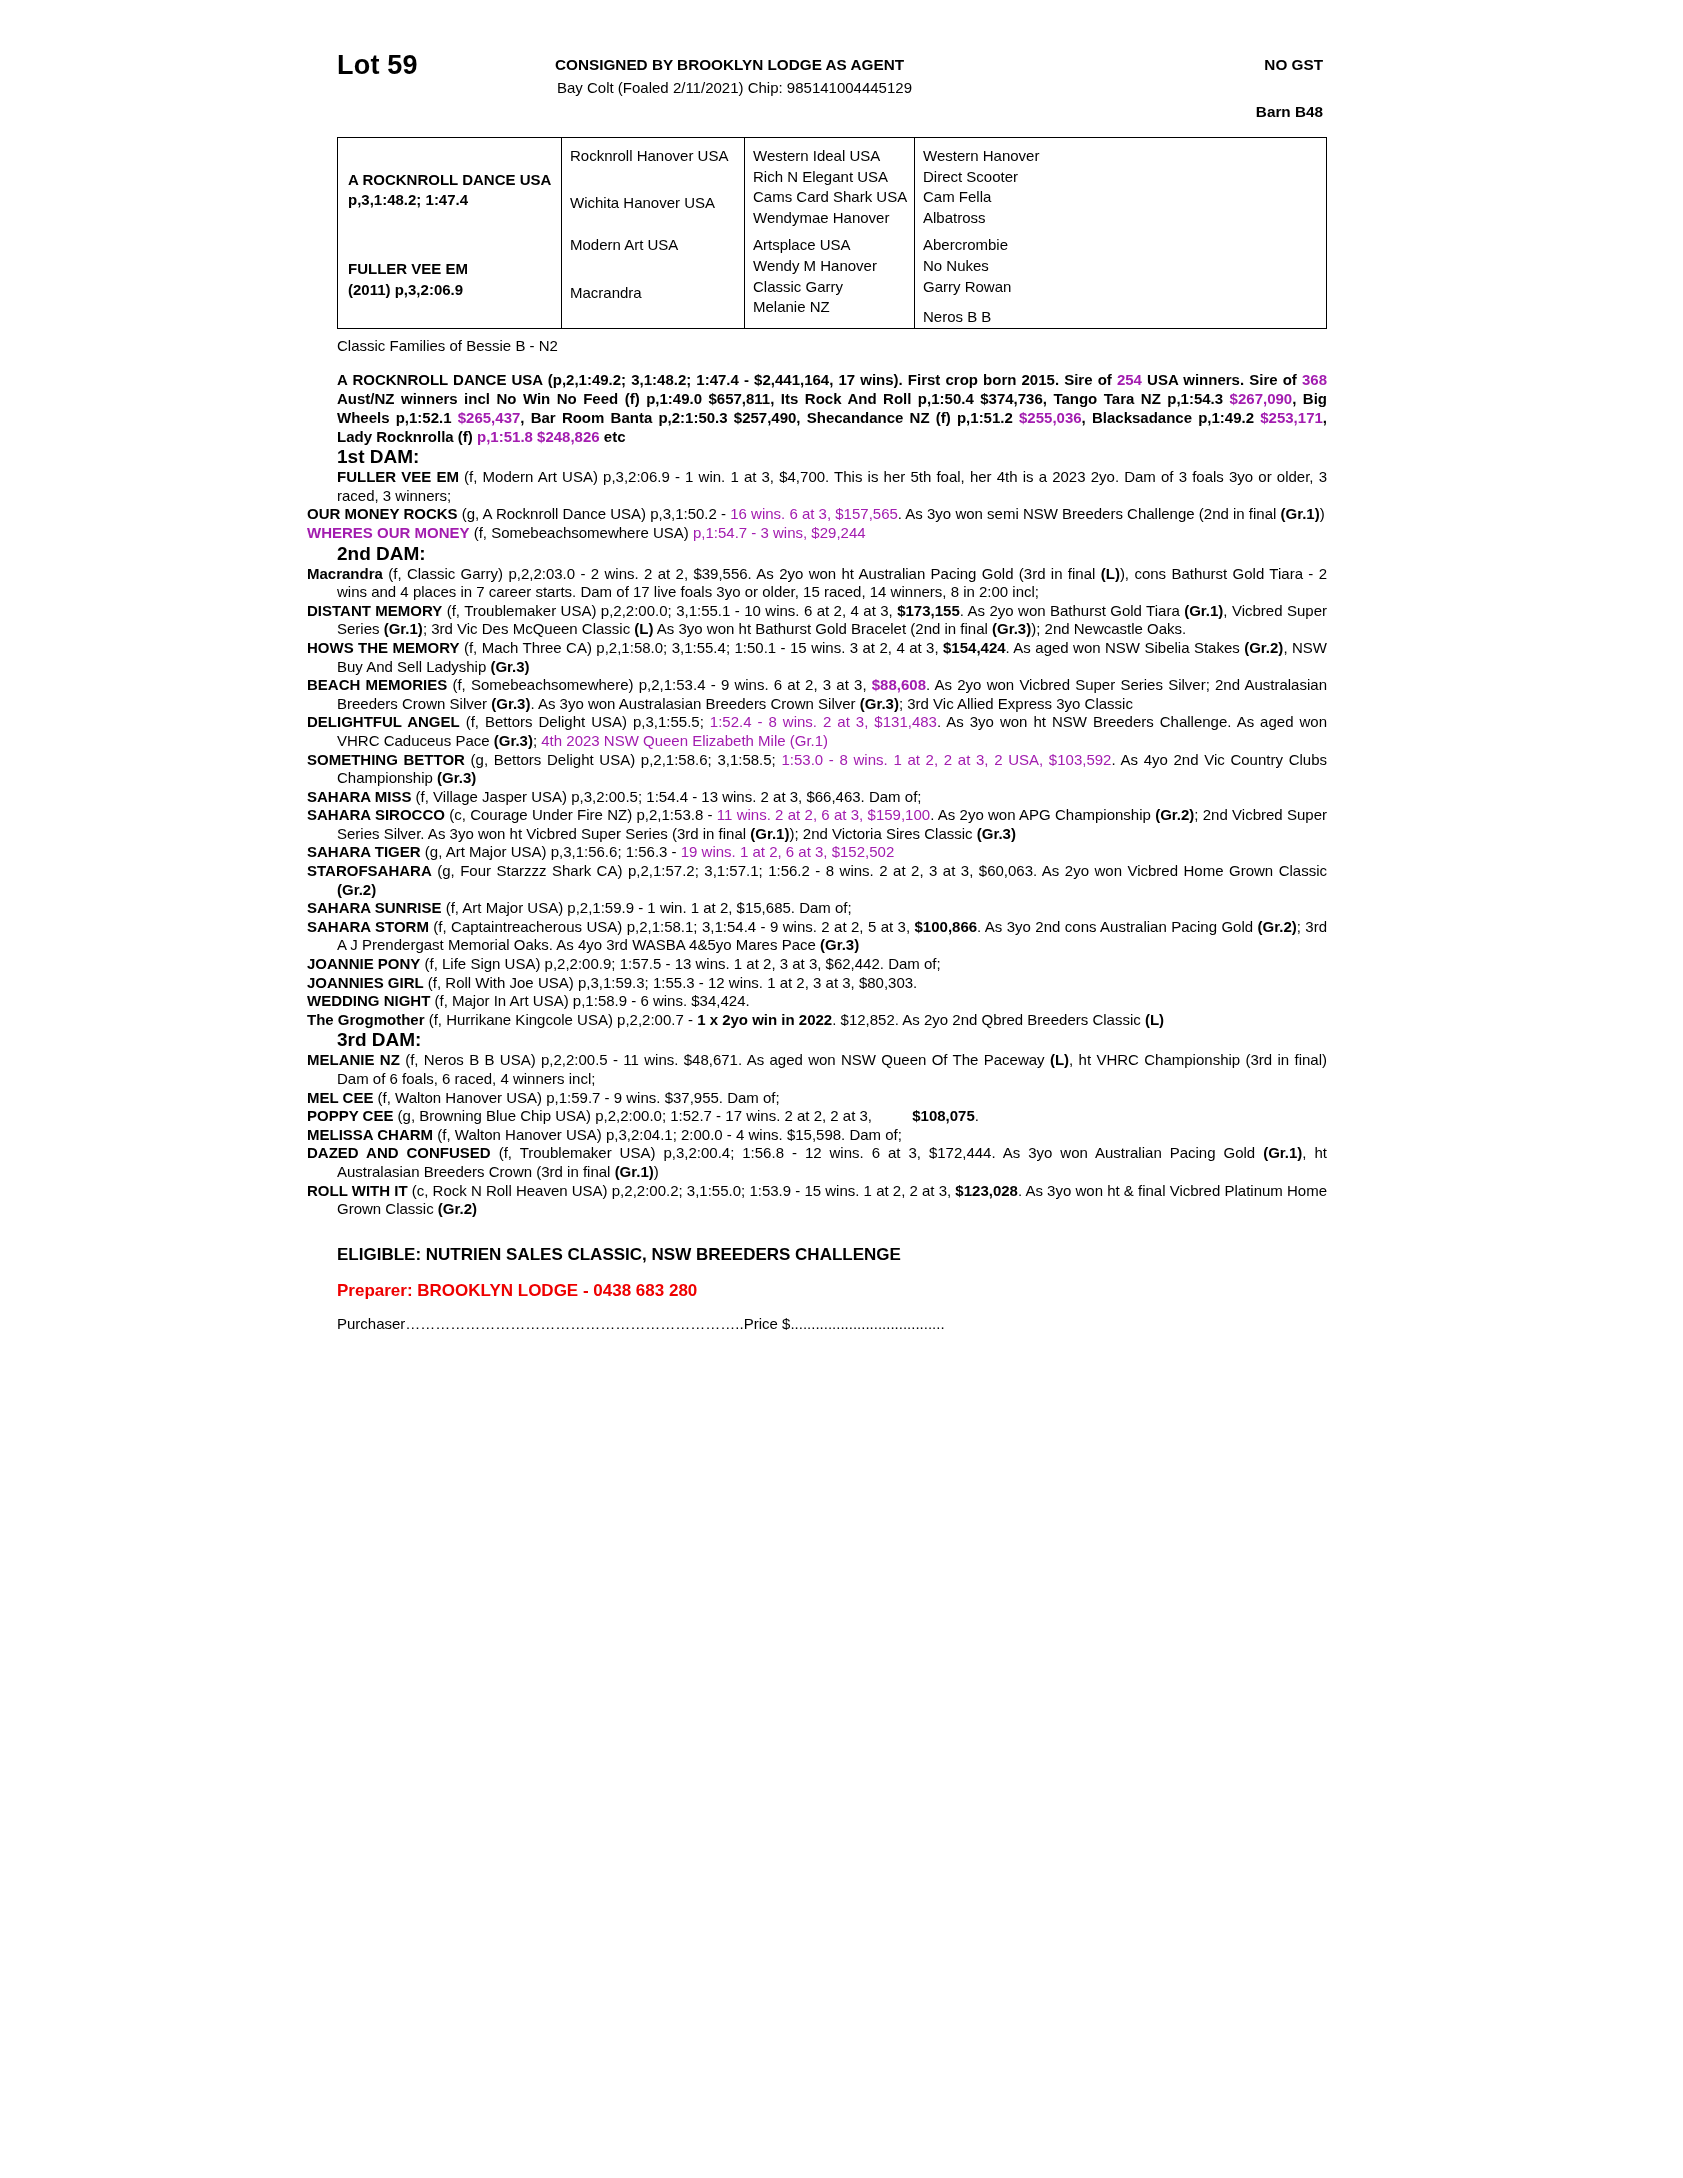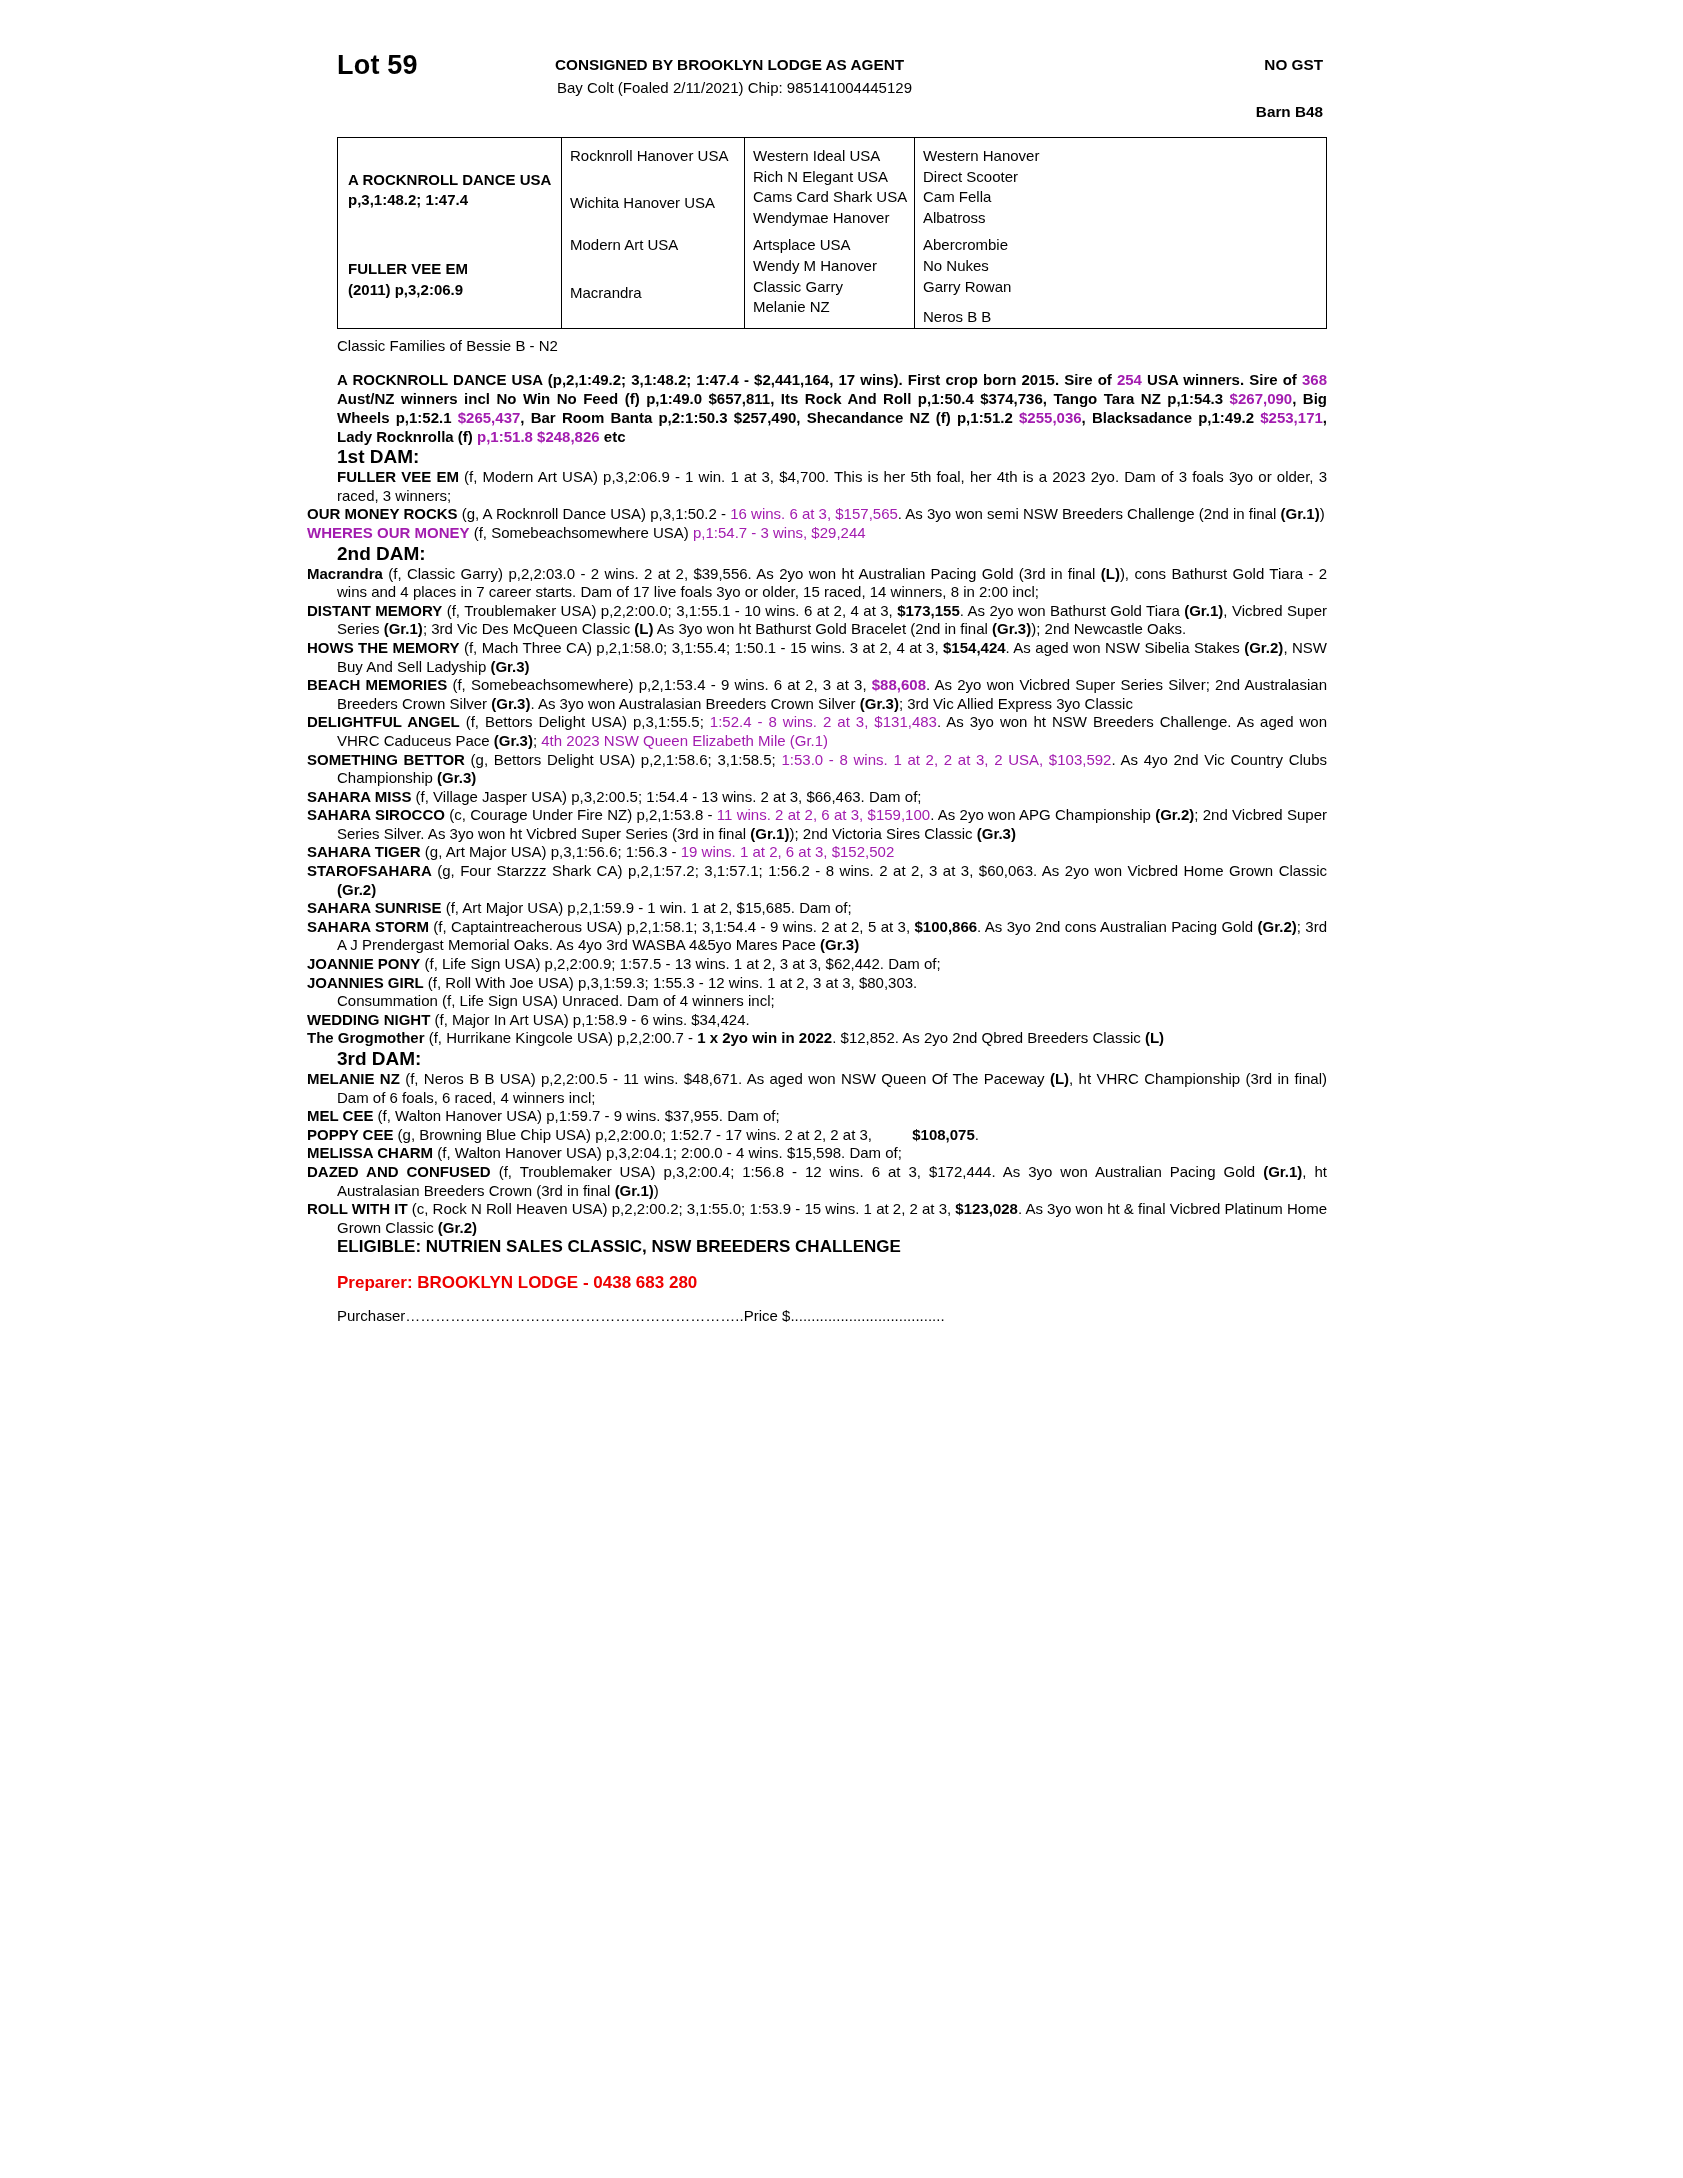--- a/index.html
+++ b/index.html
@@ -109,20 +109,21 @@
     text-align: justify;
   }
   .ind-0  { margin-left: 10px;  text-indent: 0px; }
   .ind-1  { margin-left: 44px;  text-indent: -30px; }
   .ind-2  { margin-left: 73px;  text-indent: -30px; }
   .ind-3  { margin-left: 103px; text-indent: -30px; }
   .ind-h0 { margin-left: 40px;  text-indent: -30px; }
   .eligible {
     font-size: 17px;
     font-weight: bold;
+    margin-top: 26px;
   }
   .preparer {
     font-size: 17px;
     font-weight: bold;
     color: #ee0000;
     margin-top: 16px;
   }
   .purchaser {
     font-size: 15px;
     margin-top: 14px;
@@ -196,21 +197,20 @@
       <p class="e ind-3"><span style="font-weight: bold;">DELIGHTFUL ANGEL</span><span> (f, Bettors Delight USA) p,3,1:55.5; </span><span class="red">1:52.4 - 8 wins. 2 at 3, $131,483</span><span>. As 3yo won ht NSW Breeders Challenge. As aged won VHRC Caduceus Pace </span><span style="font-weight: bold;">(Gr.3)</span><span>; </span><span class="red">4th 2023 NSW Queen Elizabeth Mile (Gr.1)</span></p>
       <p class="e ind-2"><span style="font-weight: bold;">SOMETHING BETTOR</span><span> (g, Bettors Delight USA) p,2,1:58.6; 3,1:58.5; </span><span class="red">1:53.0 - 8 wins. 1 at 2, 2 at 3, 2 USA, $103,592</span><span>. As 4yo 2nd Vic Country Clubs Championship </span><span style="font-weight: bold;">(Gr.3)</span></p>
       <p class="e ind-1"><span style="font-weight: bold;">SAHARA MISS</span><span> (f, Village Jasper USA) p,3,2:00.5; 1:54.4 - 13 wins. 2 at 3, $66,463. Dam of;</span></p>
       <p class="e ind-2"><span style="font-weight: bold;">SAHARA SIROCCO</span><span> (c, Courage Under Fire NZ) p,2,1:53.8 - </span><span class="red">11 wins. 2 at 2, 6 at 3, $159,100</span><span>. As 2yo won APG Championship </span><span style="font-weight: bold;">(Gr.2)</span><span>; 2nd Vicbred Super Series Silver. As 3yo won ht Vicbred Super Series (3rd in final </span><span style="font-weight: bold;">(Gr.1)</span><span>); 2nd Victoria Sires Classic </span><span style="font-weight: bold;">(Gr.3)</span></p>
       <p class="e ind-2"><span style="font-weight: bold;">SAHARA TIGER</span><span> (g, Art Major USA) p,3,1:56.6; 1:56.3 - </span><span class="red">19 wins. 1 at 2, 6 at 3, $152,502</span></p>
       <p class="e ind-2"><span style="font-weight: bold;">STAROFSAHARA</span><span> (g, Four Starzzz Shark CA) p,2,1:57.2; 3,1:57.1; 1:56.2 - 8 wins. 2 at 2, 3 at 3, $60,063. As 2yo won Vicbred Home Grown Classic </span><span style="font-weight: bold;">(Gr.2)</span></p>
       <p class="e ind-2"><span style="font-weight: bold;">SAHARA SUNRISE</span><span> (f, Art Major USA) p,2,1:59.9 - 1 win. 1 at 2, $15,685. Dam of;</span></p>
       <p class="e ind-3"><span style="font-weight: bold;">SAHARA STORM</span><span> (f, Captaintreacherous USA) p,2,1:58.1; 3,1:54.4 - 9 wins. 2 at 2, 5 at 3, </span><span style="font-weight: bold;">$100,866</span><span>. As 3yo 2nd cons Australian Pacing Gold </span><span style="font-weight: bold;">(Gr.2)</span><span>; 3rd A J Prendergast Memorial Oaks. As 4yo 3rd WASBA 4&amp;5yo Mares Pace </span><span style="font-weight: bold;">(Gr.3)</span></p>
       <p class="e ind-1"><span style="font-weight: bold;">JOANNIE PONY</span><span> (f, Life Sign USA) p,2,2:00.9; 1:57.5 - 13 wins. 1 at 2, 3 at 3, $62,442. Dam of;</span></p>
       <p class="e ind-2"><span style="font-weight: bold;">JOANNIES GIRL</span><span> (f, Roll With Joe USA) p,3,1:59.3; 1:55.3 - 12 wins. 1 at 2, 3 at 3, $80,303.</span></p>
-      <p class="e ind-0"><span>Consummation (f, Life Sign USA) Unraced. Dam of 4 winners incl;</span></p>
       <p class="e ind-2"><span style="font-weight: bold;">WEDDING NIGHT</span><span> (f, Major In Art USA) p,1:58.9 - 6 wins. $34,424.</span></p>
       <p class="e ind-2"><span style="font-weight: bold;">The Grogmother</span><span> (f, Hurrikane Kingcole USA) p,2,2:00.7 - </span><span style="font-weight: bold;">1 x 2yo win in 2022</span><span>. $12,852. As 2yo 2nd Qbred Breeders Classic </span><span style="font-weight: bold;">(L)</span></p>
     </div>
 
   <div class="dam-head">3rd DAM:</div>
   <div>
       <p class="e ind-h0"><span style="font-weight: bold;">MELANIE NZ</span><span> (f, Neros B B USA) p,2,2:00.5 - 11 wins. $48,671. As aged won NSW Queen Of The Paceway </span><span style="font-weight: bold;">(L)</span><span>, ht VHRC Championship (3rd in final) Dam of 6 foals, 6 raced, 4 winners incl;</span></p>
       <p class="e ind-1"><span style="font-weight: bold;">MEL CEE</span><span> (f, Walton Hanover USA) p,1:59.7 - 9 wins. $37,955. Dam of;</span></p>
       <p class="e ind-2"><span style="font-weight: bold;">POPPY CEE</span><span> (g, Browning Blue Chip USA) p,2,2:00.0; 1:52.7 - 17 wins. 2 at 2, 2 at 3, </span><span style="font-weight: bold; margin-left: 36px;">$108,075</span><span>.</span></p>
       <p class="e ind-1"><span style="font-weight: bold;">MELISSA CHARM</span><span> (f, Walton Hanover USA) p,3,2:04.1; 2:00.0 - 4 wins. $15,598. Dam of;</span></p>

